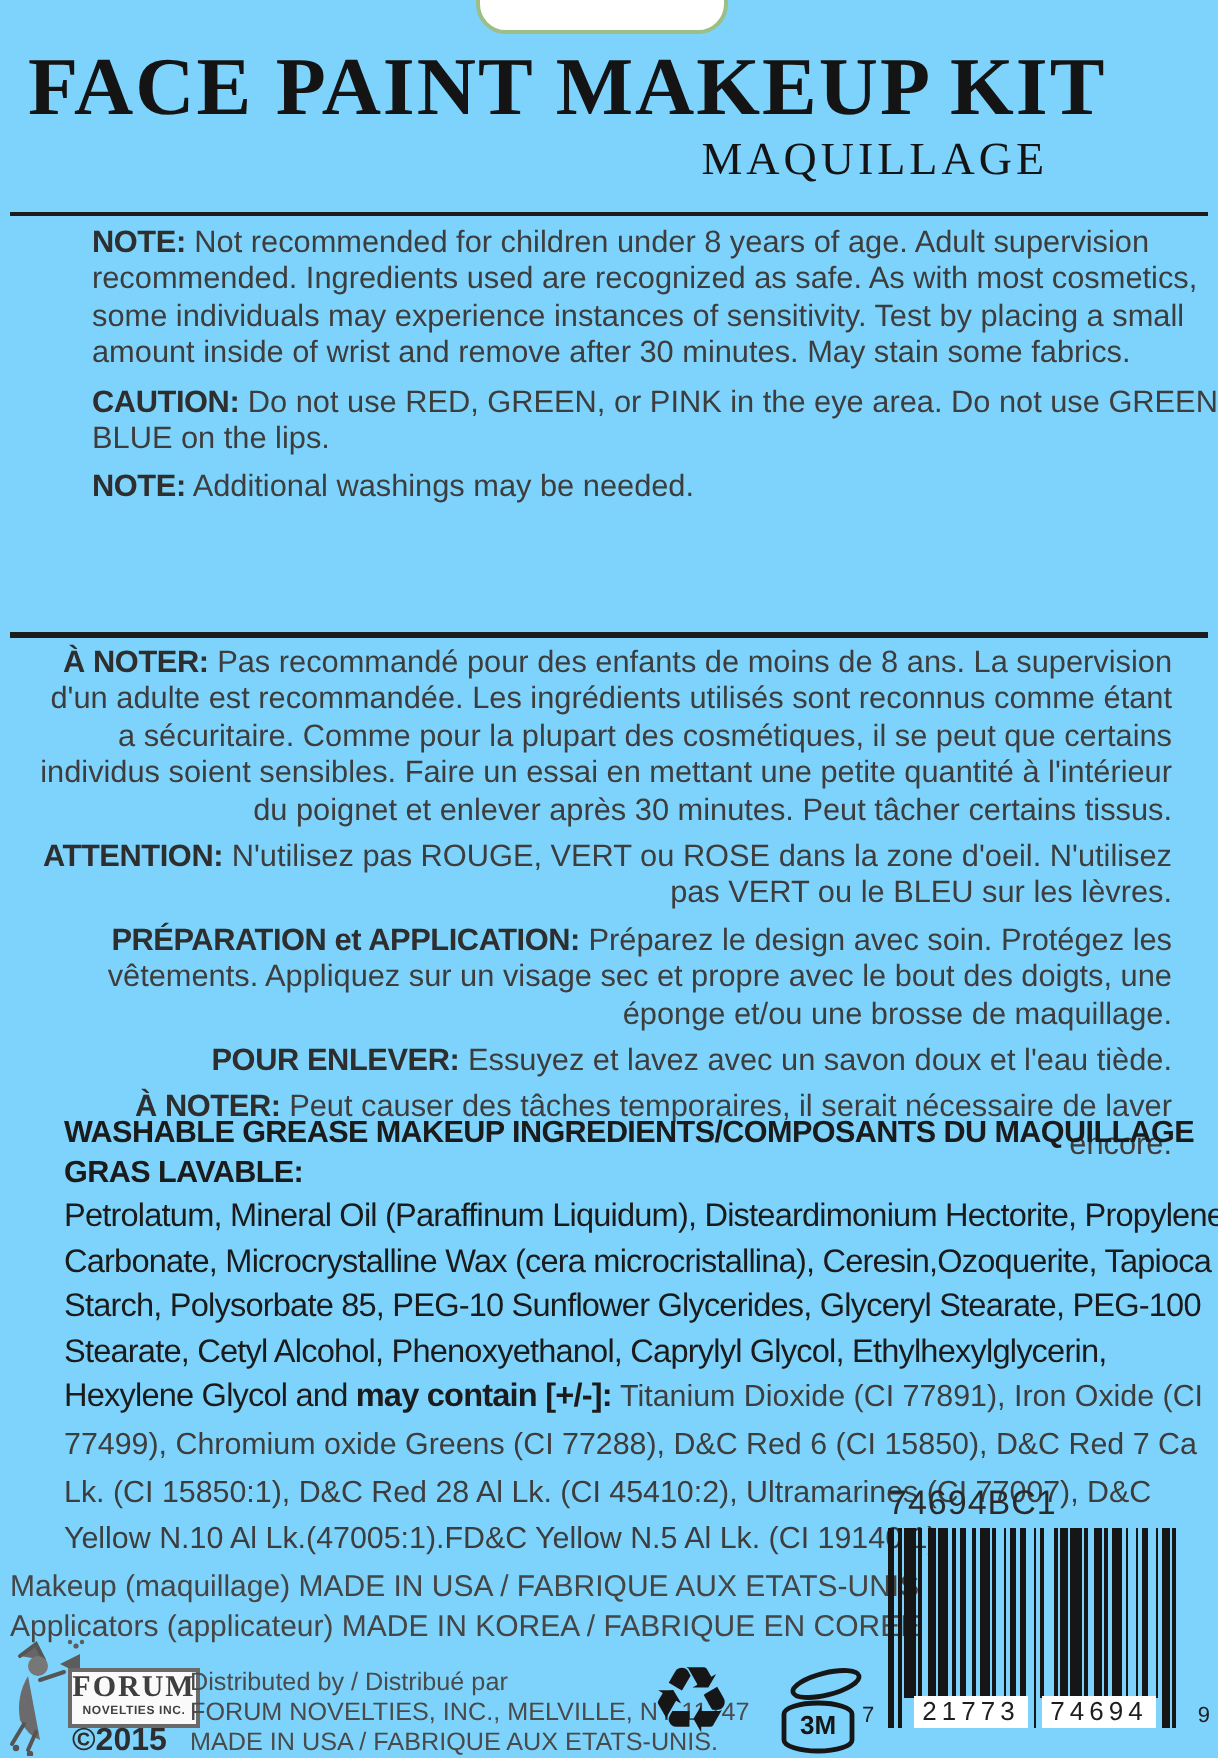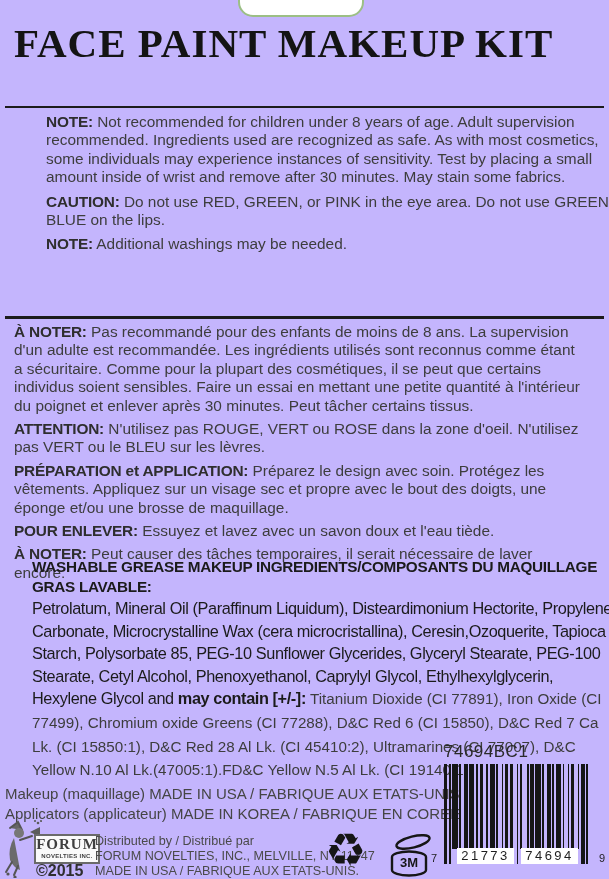--- a/index.html
+++ b/index.html
@@ -1,20 +1,20 @@
 <!DOCTYPE html>
 <html><head>
 <meta charset="utf-8">
 <style>
   html,body{margin:0;padding:0;background:#e9e9e9;}
   .page{
     position:relative;
     width:609px;height:879px;
     margin:0 auto;
-    background:#c4b5fd;
+    background:#7dd3fc;
     overflow:hidden;
     font-family:"Liberation Sans", sans-serif;
     color:#3d3d3d;
   }
   
   .hang-tab{
     position:absolute;top:-16px;left:238px;width:122px;height:29px;
     border:2px solid #9cbf85;border-radius:15px;background:#fff;
   }
   
@@ -30,21 +30,21 @@
   }
   .rule{position:absolute;left:5px;right:5px;background:#1c1c1c;}
   .rule-1{top:106px;height:2px;}
   .rule-2{top:316px;height:3px;}
   
   .copy{position:absolute;left:14px;width:588px;font-size:15.4px;line-height:18.4px;}
   .copy p{margin:0 0 6px 0;}
   .copy b{color:#2e2e2e;letter-spacing:-0.2px;}
   #sec-en{top:113px;margin-left:32px;}
   #sec-fr{top:323px;}
-  #sec-fr p{margin:0 16px 5px 0;}
+  #sec-fr p{margin:0 16px 5px 0;text-align:right;}
   
   #ingredients{position:absolute;top:557px;left:32px;width:590px;color:#1b1b1b;}
   .ing-header{font-weight:bold;font-size:15.3px;letter-spacing:-0.3px;line-height:20px;}
   .ing-body{font-size:16.3px;line-height:22.6px;letter-spacing:-0.4px;}
   .ing-may{font-weight:bold;}
   .ing-light{font-family:"Liberation Sans", sans-serif;font-size:15.2px;letter-spacing:0;color:#3d3d3d;}
   
   #origin{position:absolute;left:5px;top:784px;font-size:15px;line-height:19.5px;color:#454545;}
   
   #distrib{position:absolute;left:95px;top:834px;font-size:12.6px;line-height:15px;color:#4a4a4a;}
@@ -83,20 +83,21 @@
 </style>
 </head>
 <body>
 
 <div class="page">
 
   <div class="hang-tab"></div>
 
   <div class="title-wrap">
     <h1 class="title">FACE PAINT MAKEUP KIT</h1>
+    <div class="subtitle">MAQUILLAGE</div>
   </div>
 
   <div class="rule rule-1"></div>
 
   <div class="copy" id="sec-en">
     <p><b>NOTE:</b> <span>Not recommended for children under 8 years of age. Adult supervision recommended. Ingredients used are recognized as safe. As with most cosmetics, some individuals may experience instances of sensitivity. Test by placing a small amount inside of wrist and remove after 30 minutes. May stain some fabrics.</span></p>
     <p><b>CAUTION:</b> <span>Do not use RED, GREEN, or PINK in the eye area. Do not use GREEN or BLUE on the lips.</span></p>
     <p><b>NOTE:</b> <span>Additional washings may be needed.</span></p>
   </div>
 

